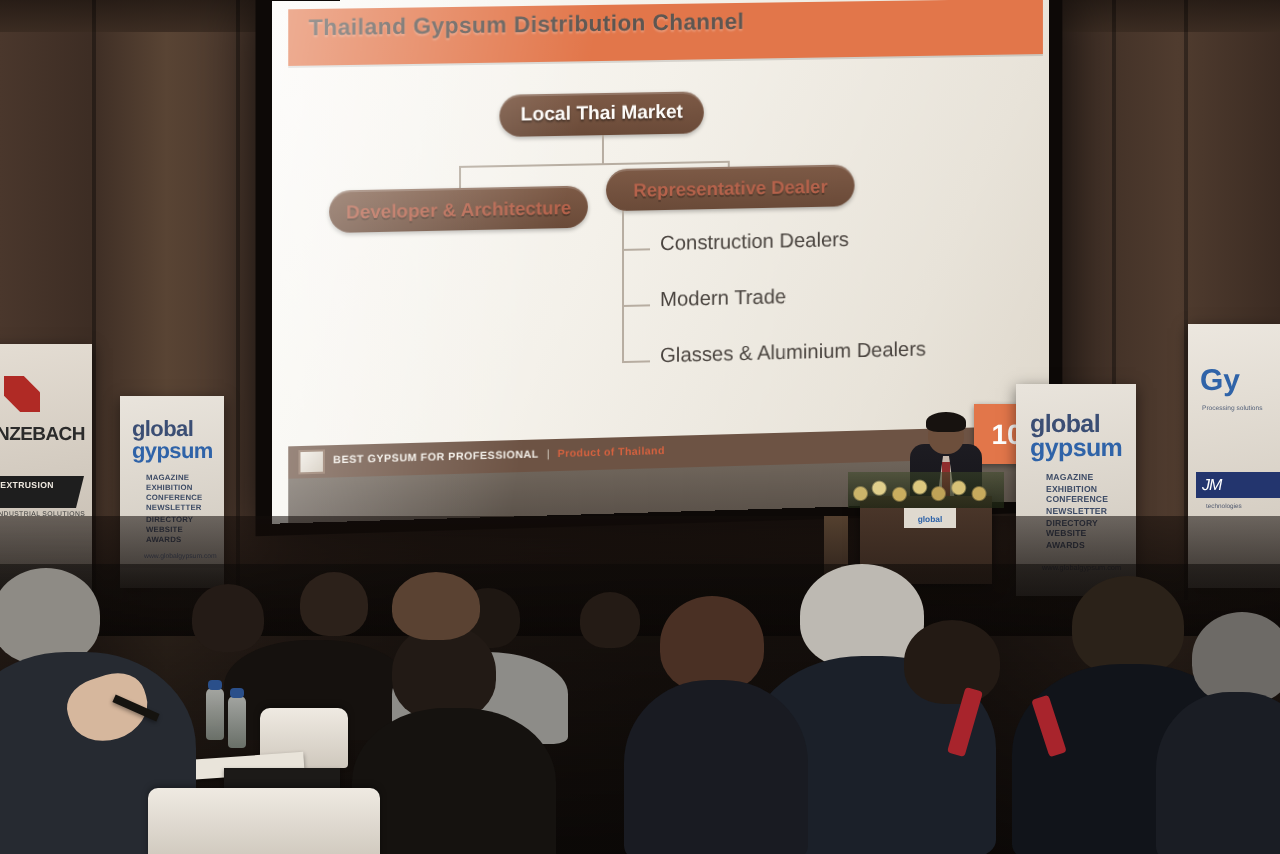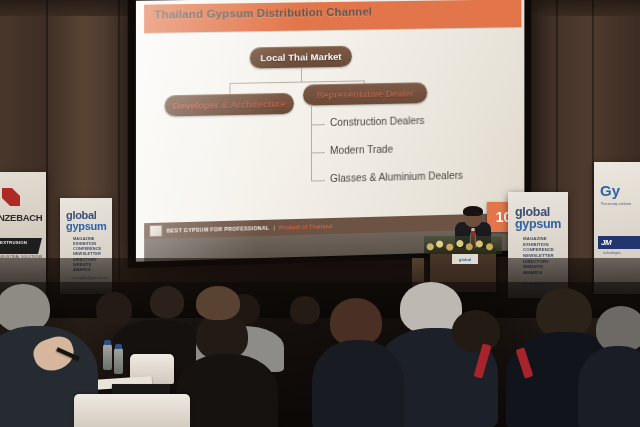--- a/index.html
+++ b/index.html
@@ -111,21 +111,21 @@
   .grz-sub2{position:absolute;left:10px;top:83px;font-size:3.4px;color:#3a3a3a;
     letter-spacing:.2px;}
 
   
   .banner.gy{left:594px;top:162px;width:46px;height:132px;
     background:linear-gradient(170deg,#ece7df,#cec6ba);}
   .gy-title{position:absolute;left:6px;top:20px;font-size:15px;font-weight:bold;color:#2f63a8;}
   .gy-sub{position:absolute;left:7px;top:40px;font-size:3.3px;color:#55627a;}
   .gy-jm{position:absolute;left:4px;top:74px;width:40px;height:13px;
     background:#23356e;display:flex;align-items:center;padding-left:3px;}
-  .gy-jm span{color:#fff;font-size:8px;font-weight:bold;font-style:italic;letter-spacing:-.5px;}
+  .gy-jm span{color:#fff;font-size:8px;font-weight:normal;font-style:italic;letter-spacing:-.5px;}
   .gy-jm2{position:absolute;left:9px;top:89px;font-size:3.2px;color:#50596e;}
 
   
   .podium{position:absolute;left:430px;top:248px;width:66px;height:44px;
     background:linear-gradient(180deg,#4d382b,#32241c);box-shadow:0 2px 6px rgba(0,0,0,.5);}
   .podium-plate{position:absolute;left:452px;top:254px;width:26px;height:10px;
     background:#dfd9cf;display:flex;align-items:center;justify-content:center;}
   .podium-plate span{font-size:4.2px;font-weight:bold;color:#2f63a8;}
   .podium-post{position:absolute;left:412px;top:258px;width:12px;height:34px;
     background:linear-gradient(180deg,#54402f,#2d211a);}

